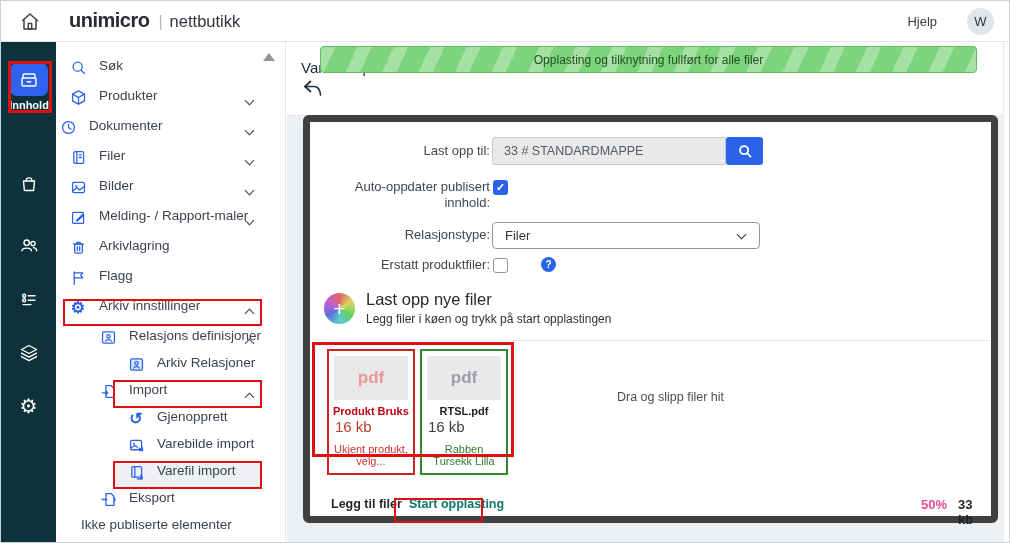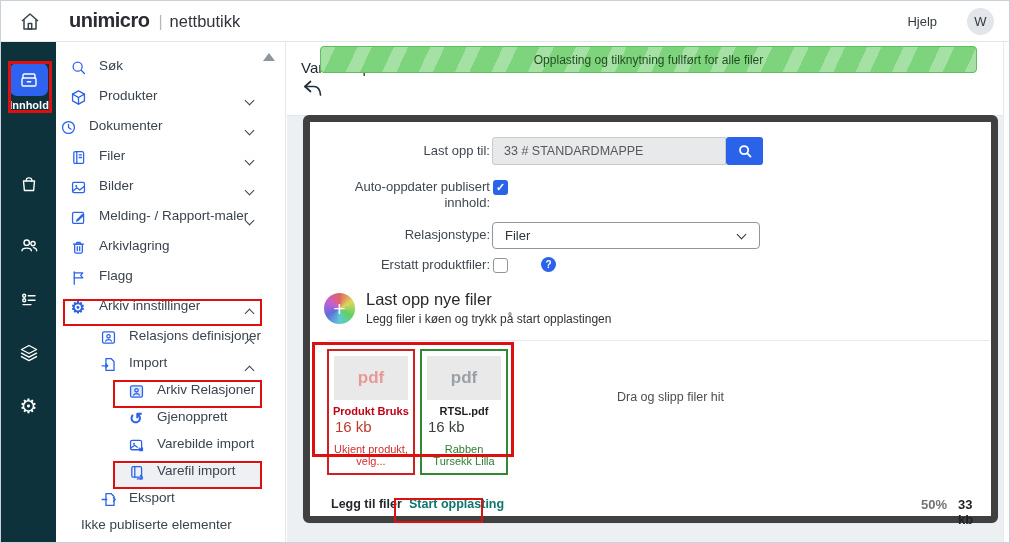--- a/index.html
+++ b/index.html
@@ -81,21 +81,21 @@
   .file-card.error .f-size { color:#c0392b; }
   .file-card.success .f-size { color:#3c4043; }
   .f-status { margin-top:8px; font-size:11px; line-height:12px; }
   .file-card.error .f-status { color:#d32f2f; }
   .file-card.success .f-status { color:#2e7d32; }
 
   .drop-hint { position:absolute; left:307px; top:268px; font-size:12.5px; color:#4a4d52; }
 
   .add-files { position:absolute; left:21px; top:375px; font-size:12.5px; font-weight:700; color:#25282c; cursor:pointer; }
   .start-upload { position:absolute; left:99px; top:375px; font-size:12.5px; font-weight:700; color:#0f766e; cursor:default; }
-  .kpi-progress { position:absolute; left:611px; top:375px; font-size:13px; font-weight:700; color:#737373; }
+  .kpi-progress { position:absolute; left:611px; top:375px; font-size:13px; font-weight:700; color:#ec4899; }
   .kpi-size { position:absolute; left:648px; top:375px; font-size:13px; font-weight:700; color:#1f2226; }
 
   
   .anno { position:absolute; border:2px solid #dd0f0f; z-index:9; pointer-events:none; }
   .anno-innhold { left:7px; top:60px; width:44px; height:52px; border-width:3px; }
   .anno-arkiv { left:62px; top:298px; width:199px; height:27px; }
   .anno-import { left:112px; top:379px; width:149px; height:28px; }
   .anno-varefil { left:112px; top:460px; width:149px; height:28px; }
   .anno-files { left:311px; top:341px; width:202px; height:115px; border-width:3px; }
   .anno-start { left:393px; top:497px; width:89px; height:25px; }
@@ -266,40 +266,40 @@
           <span class="nav-ico">
             <svg width="17" height="17" viewBox="0 0 20 20" fill="none" stroke="#2a62e9" stroke-width="1.5" stroke-linejoin="round" stroke-linecap="round">
               <rect x="3" y="3.5" width="14" height="13" rx="1.8"></rect>
               <circle cx="10" cy="8.6" r="2"></circle>
               <path d="M6.6 14.3 C7.2 11.9 12.8 11.9 13.4 14.3"></path>
             </svg>
           </span>
           <span class="nav-label">Relasjons definisjoner</span>
           <span class="chev up"></span>
         </div>
+        <div class="nav-row lvl2" style="padding-left: 71px;">
+          <span class="nav-ico">
+            <svg width="17" height="17" viewBox="0 0 20 20" fill="none" stroke="#2a62e9" stroke-width="1.5" stroke-linejoin="round" stroke-linecap="round">
+              <rect x="3" y="3.5" width="14" height="13" rx="1.8" fill="#dce7fb"></rect>
+              <circle cx="10" cy="8.6" r="2"></circle>
+              <path d="M6.6 14.3 C7.2 11.9 12.8 11.9 13.4 14.3"></path>
+            </svg>
+          </span>
+          <span class="nav-label">Arkiv Relasjoner</span>
+        </div>
         <div class="nav-row lvl1" style="padding-left: 43px;">
           <span class="nav-ico">
             <svg width="17" height="17" viewBox="0 0 20 20" fill="none" stroke="#2a62e9" stroke-width="1.5" stroke-linejoin="round" stroke-linecap="round">
               <path d="M7 3 H13 L16.5 6.5 V17 H7 Z"></path>
               <path d="M2.5 11.5 H9"></path>
               <path d="M6.8 9.3 L9 11.5 L6.8 13.7"></path>
             </svg>
           </span>
           <span class="nav-label">Import</span>
           <span class="chev up"></span>
-        </div>
-        <div class="nav-row lvl2" style="padding-left: 71px;">
-          <span class="nav-ico">
-            <svg width="17" height="17" viewBox="0 0 20 20" fill="none" stroke="#2a62e9" stroke-width="1.5" stroke-linejoin="round" stroke-linecap="round">
-              <rect x="3" y="3.5" width="14" height="13" rx="1.8" fill="#dce7fb"></rect>
-              <circle cx="10" cy="8.6" r="2"></circle>
-              <path d="M6.6 14.3 C7.2 11.9 12.8 11.9 13.4 14.3"></path>
-            </svg>
-          </span>
-          <span class="nav-label">Arkiv Relasjoner</span>
         </div>
         <div class="nav-row lvl2" style="padding-left: 71px;">
           <span class="nav-ico">
             <span class="uni-ico" style="font-size:16px">↺</span>
           </span>
           <span class="nav-label">Gjenopprett</span>
         </div>
         <div class="nav-row lvl2" style="padding-left: 71px;">
           <span class="nav-ico">
             <svg width="17" height="17" viewBox="0 0 20 20" fill="none" stroke="#2a62e9" stroke-width="1.5" stroke-linejoin="round" stroke-linecap="round">

